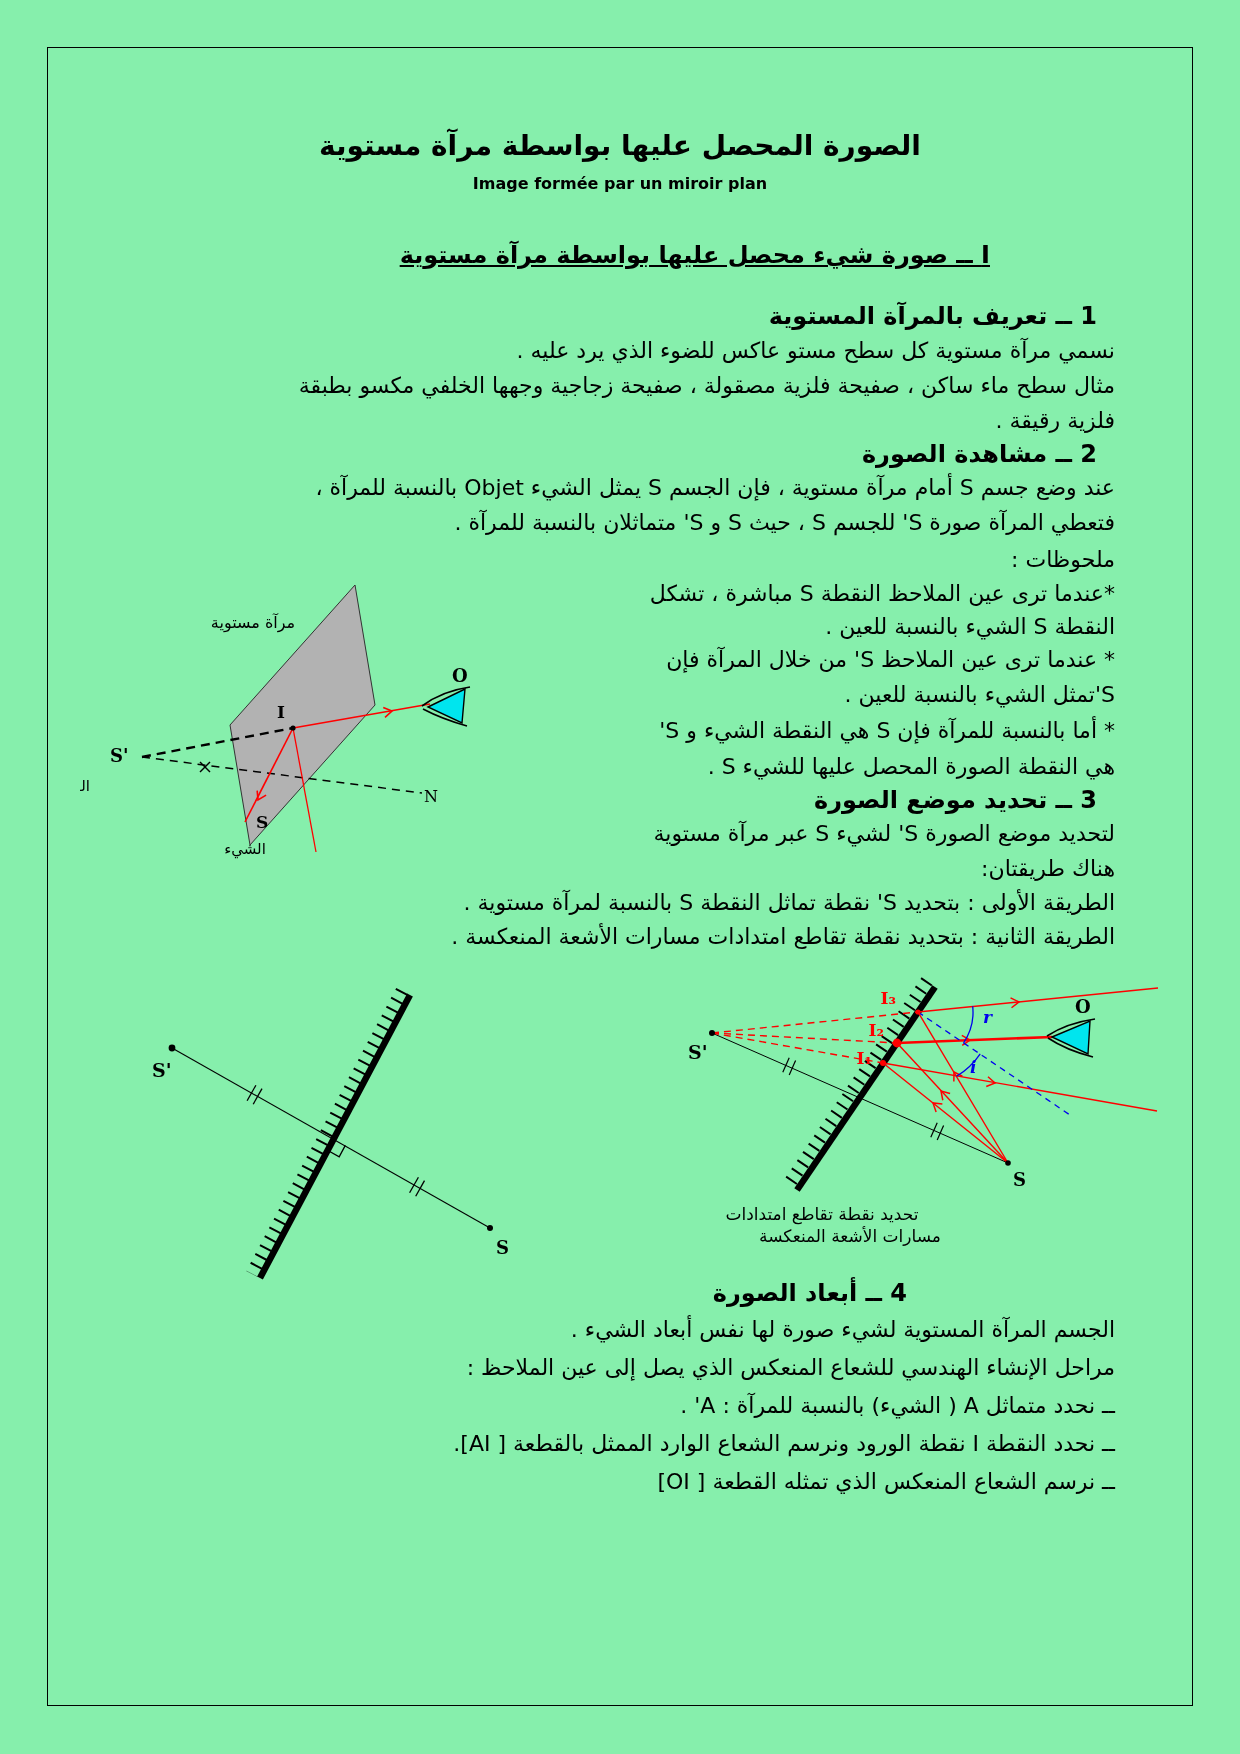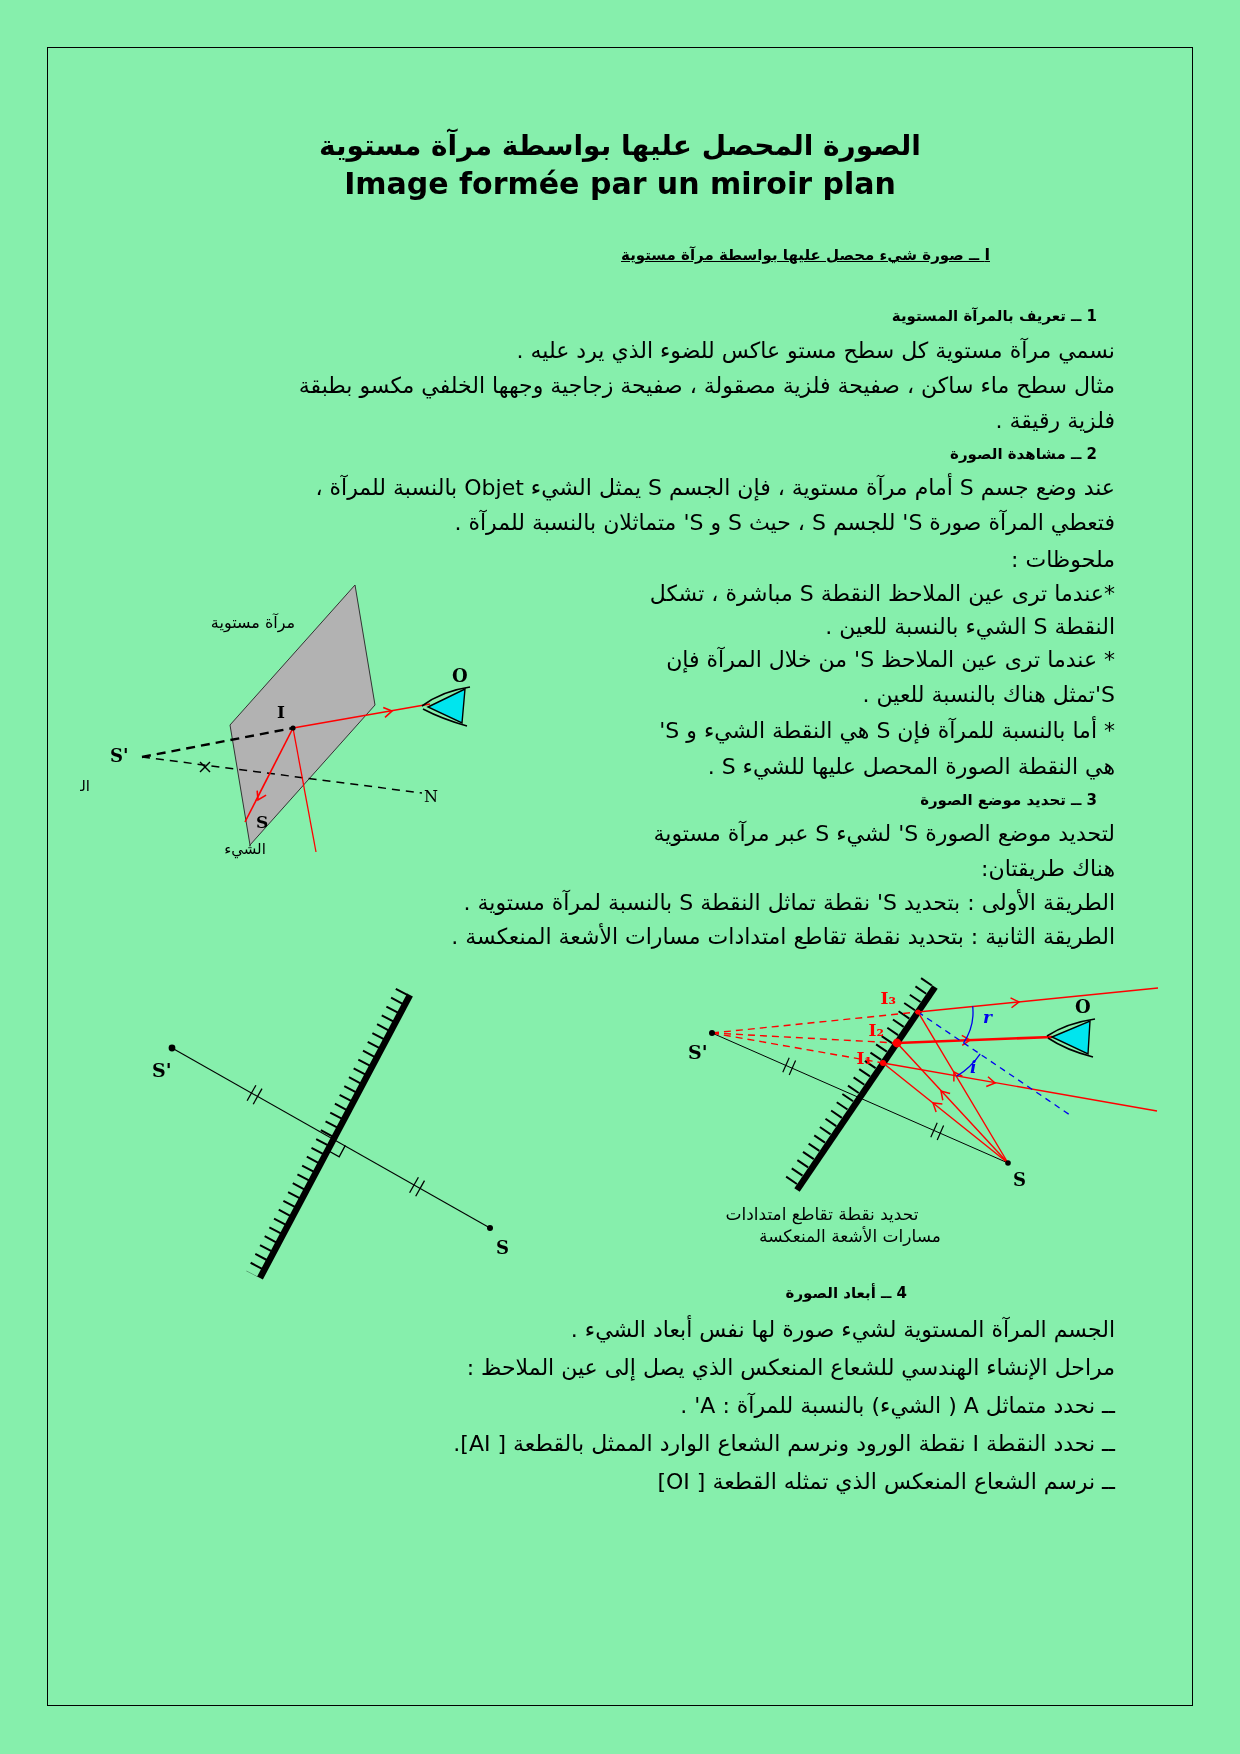--- a/index.html
+++ b/index.html
@@ -1,25 +1,25 @@
 <!DOCTYPE html>
 <html><head>
 <meta charset="utf-8">
 <style>
   * { margin:0; padding:0; box-sizing:border-box; }
   html,body { width:1240px; height:1754px; background:#ffffff; }
   body { font-family:"DejaVu Sans", sans-serif; color:#000; position:relative; }
   .page { position:absolute; left:0; top:0; width:1240px; height:1754px; background:#86efac; overflow:hidden; }
   .frame { position:absolute; left:47px; top:47px; width:1146px; height:1659px; border:1px solid #000; }
   .t { position:absolute; direction:rtl; white-space:nowrap; font-size:22px; line-height:30px; }
-  .hd { font-weight:bold; font-size:15px; }
+  .hd { font-weight:bold; font-size:24px; }
   .u { text-decoration:underline; }
   .ctr { left:120px; width:1000px; text-align:center; white-space:nowrap; }
   .title-ar { font-size:28px; font-weight:bold; direction:rtl; }
-  .title-fr { font-size:30px; font-weight:bold; direction:ltr; }
+  .title-fr { font-size:16px; font-weight:bold; direction:ltr; }
   .fig { position:absolute; }
   .cap { position:absolute; direction:rtl; font-size:17px; text-align:center; white-space:nowrap; }
   svg text { font-family:"DejaVu Serif", serif; }
   svg text.ar { font-family:"DejaVu Sans", sans-serif; direction:rtl; }
 </style>
 </head>
 <body>
 
 <div class="page">
   <div class="frame"></div>
@@ -34,21 +34,21 @@
   <div class="t" style="top:336px; right:125px">نسمي مرآة مستوية كل سطح مستو عاكس للضوء الذي يرد عليه .</div>
   <div class="t" style="top:406px; right:125px">فلزية رقيقة .</div>
 
   <div class="t hd" style="top:439px; right:143px">2 ــ مشاهدة الصورة</div>
   <div class="t" style="top:473px; right:125px">عند وضع جسم S أمام مرآة مستوية ، فإن الجسم S يمثل الشيء Objet بالنسبة للمرآة ،</div>
   <div class="t" style="top:508px; right:125px">فتعطي المرآة صورة S' للجسم S ، حيث S و S' متماثلان بالنسبة للمرآة .</div>
   <div class="t" style="top:545px; right:125px">ملحوظات :</div>
   <div class="t" style="top:579px; right:125px">*عندما ترى عين الملاحظ النقطة S مباشرة ، تشكل</div>
   <div class="t" style="top:612px; right:125px">النقطة S الشيء بالنسبة للعين .</div>
   <div class="t" style="top:645px; right:125px">* عندما ترى عين الملاحظ S' من خلال المرآة فإن</div>
-  <div class="t" style="top:680px; right:125px">S'تمثل هناك بالنسبة للعين .</div>
+  <div class="t" style="top:680px; right:125px">S'تمثل الشيء بالنسبة للعين .</div>
   <div class="t" style="top:716px; right:125px">* أما بالنسبة للمرآة فإن S هي النقطة الشيء و S'</div>
   <div class="t" style="top:752px; right:125px">هي النقطة الصورة المحصل عليها للشيء S .</div>
 
   <div class="t hd" style="top:785px; right:143px">3 ــ تحديد موضع الصورة</div>
   <div class="t" style="top:819px; right:125px">لتحديد موضع الصورة S' لشيء S عبر مرآة مستوية</div>
   <div class="t" style="top:854px; right:125px">هناك طريقتان:</div>
   <div class="t" style="top:888px; right:125px">الطريقة الأولى : بتحديد S' نقطة تماثل النقطة S بالنسبة لمرآة مستوية .</div>
   <div class="t" style="top:922px; right:125px">الطريقة الثانية : بتحديد نقطة تقاطع امتدادات مسارات الأشعة المنعكسة .</div>
 
   <svg class="fig" style="left:80px; top:560px" width="420" height="310" viewBox="0 0 420 310">

